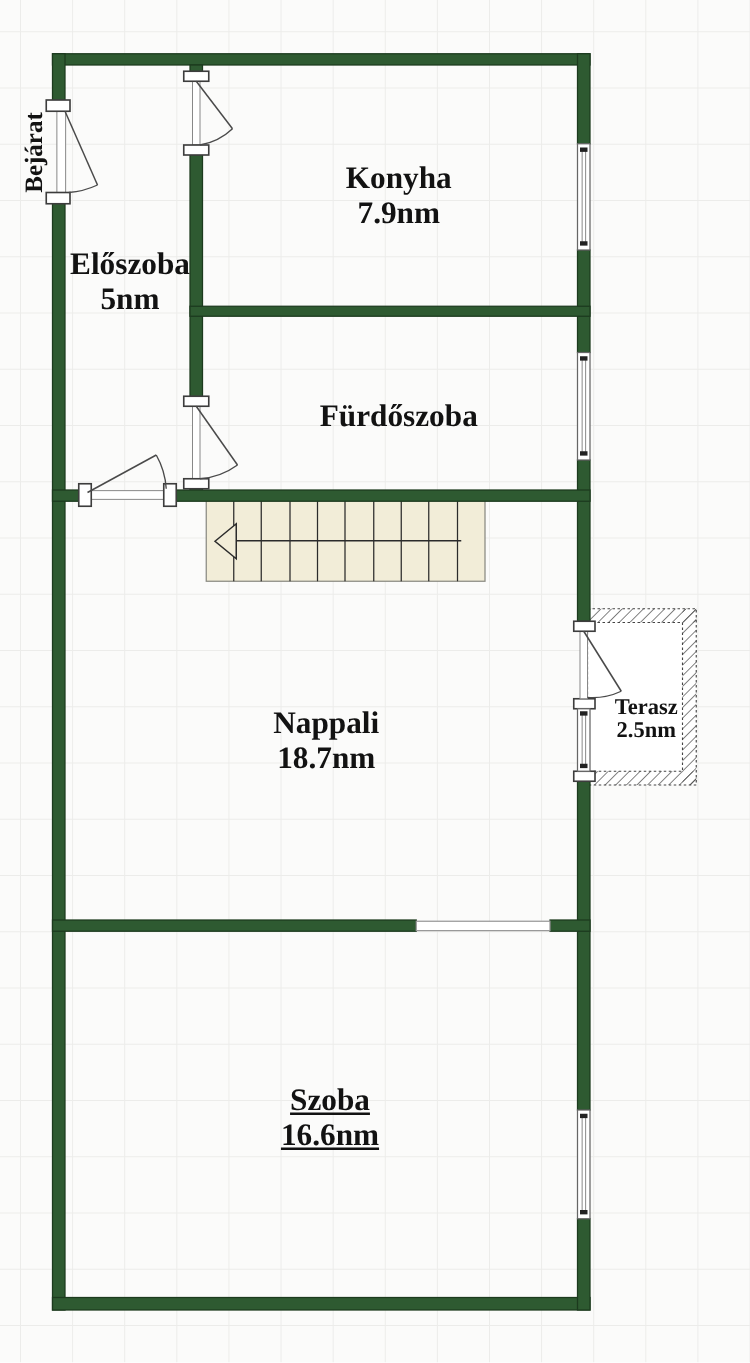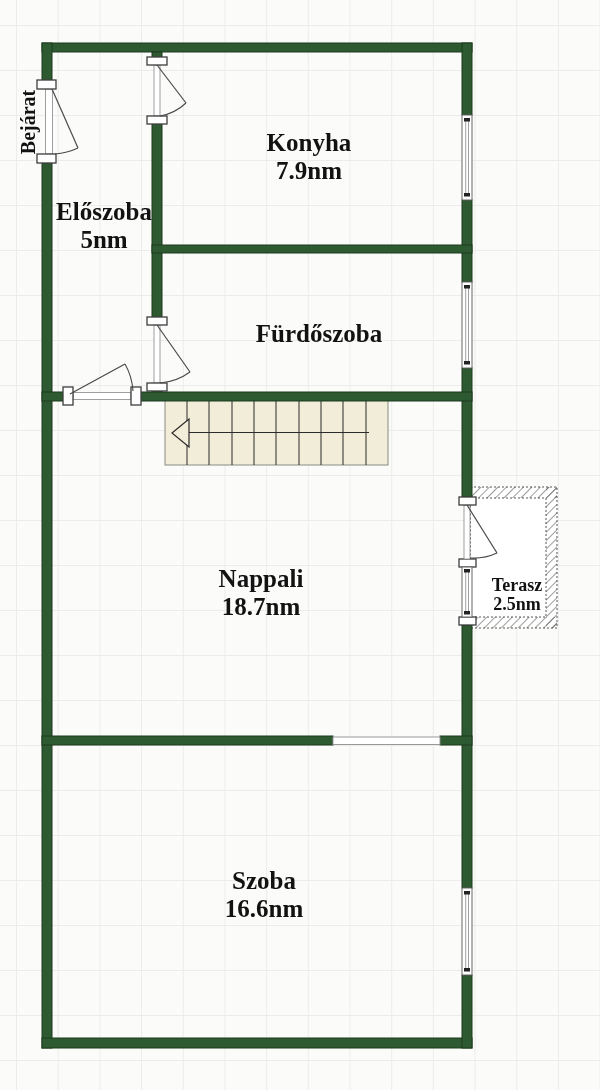--- a/index.html
+++ b/index.html
@@ -13,21 +13,21 @@
     background-position:16px 25px;
   }
   .plan svg{position:absolute;left:0;top:0;}
   .room-label{
     position:absolute;transform:translate(-50%,-50%);
     text-align:center;font-family:"Liberation Serif","DejaVu Serif",serif;
     font-weight:700;color:#121212;line-height:1.12;white-space:nowrap;
     font-size:25px;
   }
   .room-label .area{display:block;}
-  .label-terasz{font-size:18px;line-height:1.06;margin-top:20px;}
+  .label-terasz{font-size:18px;line-height:1.06;}
   .label-bejarat{
     position:absolute;left:28px;top:122px;
     transform:translate(-50%,-50%) rotate(-90deg);
     font-family:"Liberation Serif","DejaVu Serif",serif;
     font-weight:700;color:#121212;font-size:20px;white-space:nowrap;
   }
 </style>
 </head>
 <body>
 
@@ -169,37 +169,37 @@
     </g>
   </svg>
 
   <div class="label-bejarat">Bejárat</div>
 
   <div class="room-label" style="left:104px;top:226px;">
     <span class="name">Előszoba</span>
     <span class="area">5nm</span>
   </div>
 
-  <div class="room-label" style="left:309px;top:157px;text-align:center;">
+  <div class="room-label" style="left:319px;top:157px;text-align:center;">
     <span class="name">Konyha</span>
     <span class="area">7.9nm</span>
   </div>
 
   <div class="room-label" style="left:319px;top:334px;text-align:center;">
     <span class="name">Fürdőszoba</span>
   </div>
 
   <div class="room-label" style="left:261px;top:593px;">
     <span class="name">Nappali</span>
     <span class="area">18.7nm</span>
   </div>
 
   <div class="room-label label-terasz" style="left:517px;top:575px;">
     <span class="name">Terasz</span>
     <span class="area">2.5nm</span>
   </div>
 
-  <div class="room-label" style="left:264px;top:895px;">
+  <div class="room-label" style="left:264px;top:895px;text-decoration:underline;">
     <span class="name">Szoba</span>
     <span class="area">16.6nm</span>
   </div>
 
 </div>
 
 </body></html>

